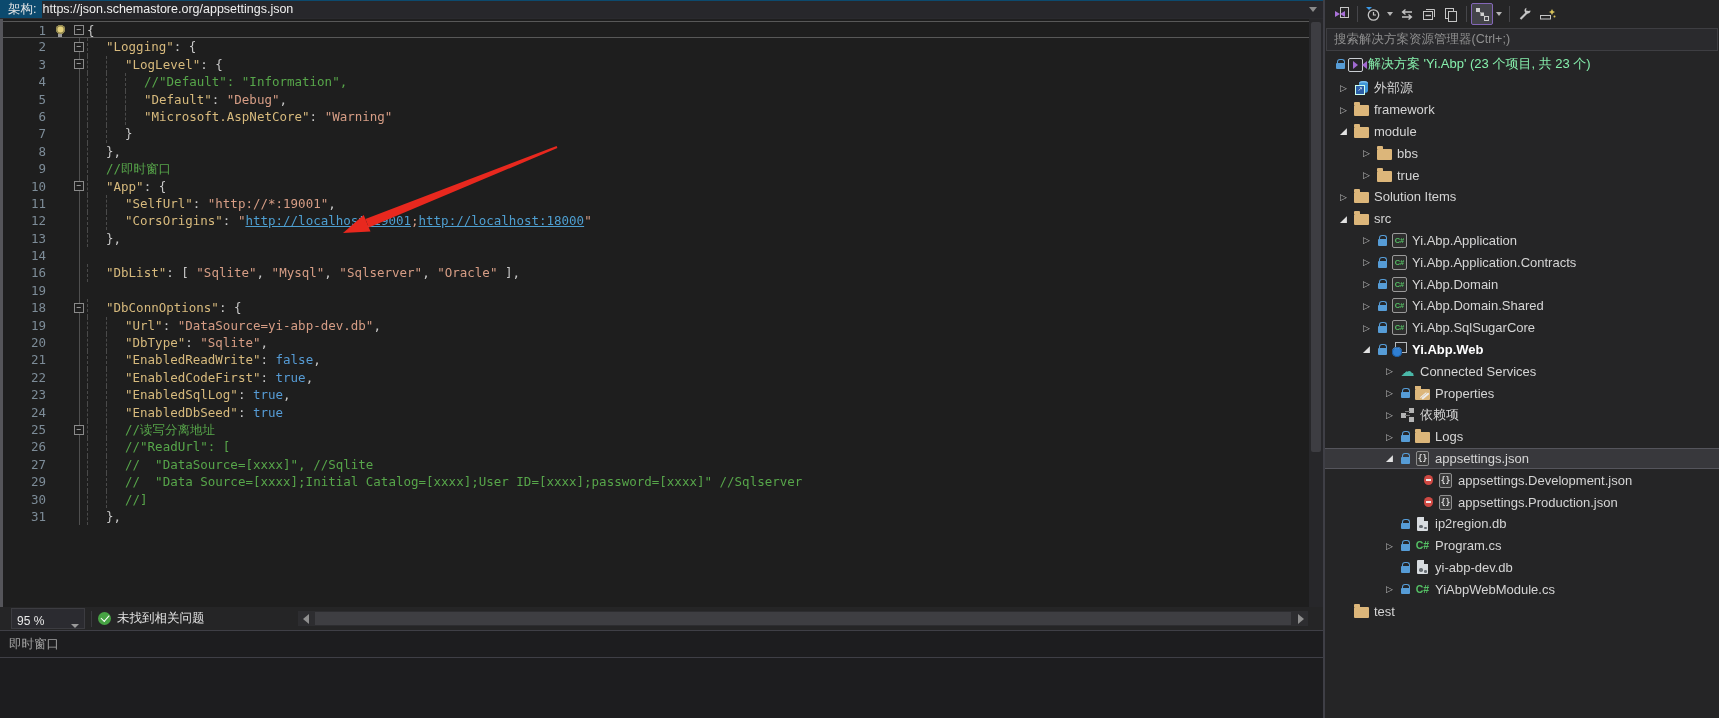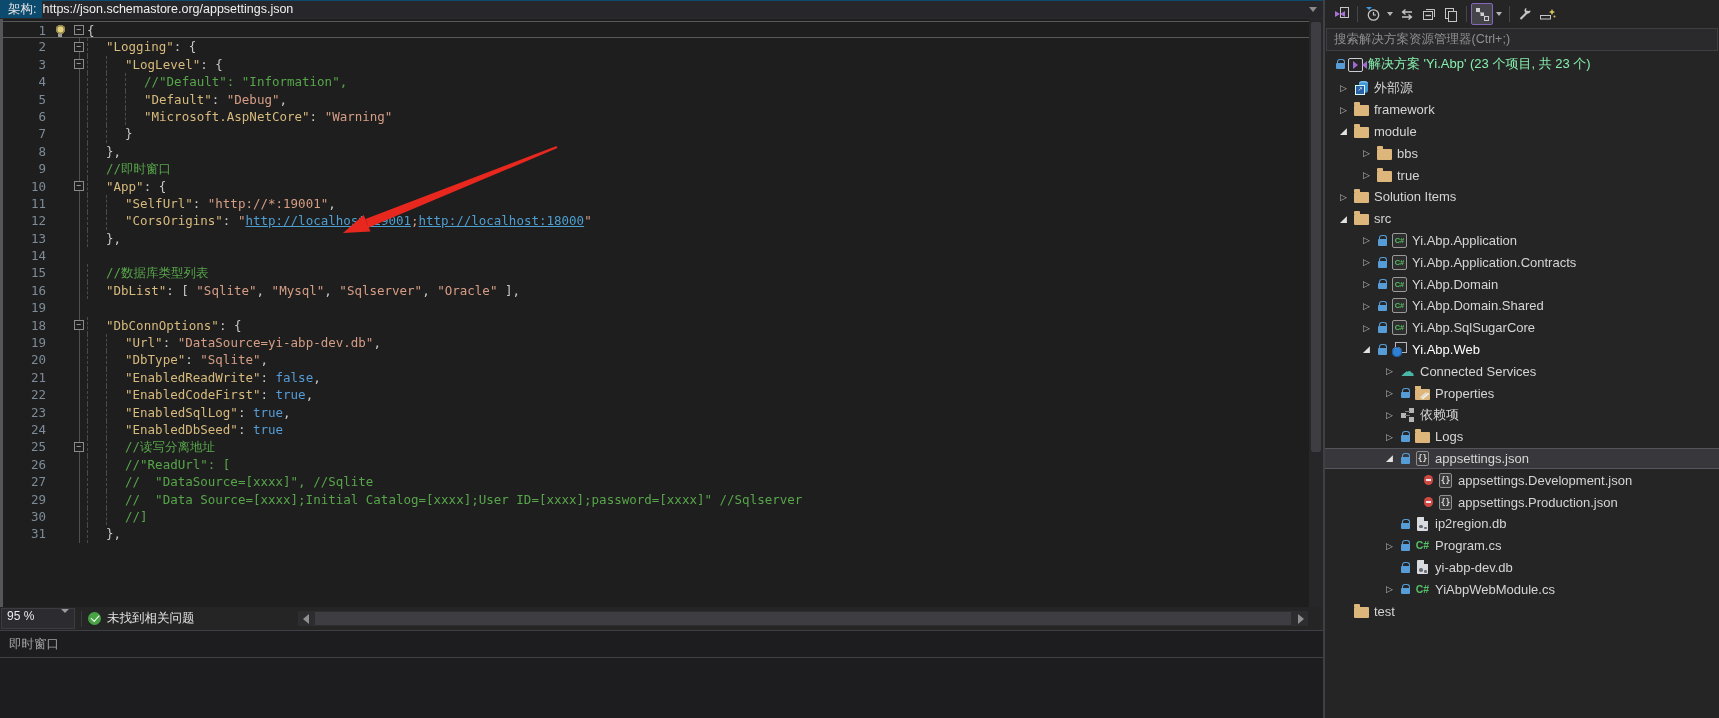--- a/index.html
+++ b/index.html
@@ -26,21 +26,21 @@
   .vline{position:absolute;left:50%;top:0;bottom:0;width:1px;background:#4f4f4f}
   .foldbox{position:relative;z-index:1;width:10px;height:10px;border:1px solid #8a8a8a;background:#1e1e1e;color:#c8c8c8;font:8px/8px "DejaVu Sans Mono",monospace;text-align:center}
   .guide{flex:0 0 19px;border-left:1px dashed #4a4a4a}
   .tk-pun{color:#c8c8c8}.tk-prop{color:#d7ba7d}.tk-str{color:#d69d85}
   .tk-com{color:#57a64a}.tk-kw{color:#569cd6}.tk-link{color:#4e9fd1;text-decoration:underline}
   #arrow-svg{position:absolute;left:0;top:0;pointer-events:none}
   #v-scroll{position:absolute;right:0;top:0;bottom:0;width:14px;background:#27272a}
   #v-scroll .thumb{position:absolute;left:2px;right:2px;top:3px;height:430px;background:#3d3d42;border-radius:2px}
 
   #editor-bottom{position:absolute;left:0;top:607px;right:0;height:23px;background:#252526;display:flex;align-items:center}
-  #zoom-combo{flex:0 0 auto;display:flex;align-items:flex-start;width:74px;height:21px;margin-left:1px;background:#2b2b30;border:1px solid #3c3c41;padding:0 5px;font-size:12px;color:#eaeaea}
+  #zoom-combo{flex:0 0 auto;display:flex;align-items:flex-end;width:74px;height:21px;margin-left:11px;background:#2b2b30;border:1px solid #3c3c41;padding:0 5px;font-size:12px;color:#eaeaea}
   #zoom-combo .caret{margin-left:auto;width:0;height:0;border-left:4px solid transparent;border-right:4px solid transparent;border-top:4px solid #9a9a9a}
   .vsep{width:1px;height:16px;background:#3a3a3e;margin:0 6px}
   .chk{width:13px;height:13px;border-radius:50%;background:#47a344;position:relative;flex:0 0 13px}
   .chk::after{content:"";position:absolute;left:3px;top:3.2px;width:6.5px;height:3.5px;border-left:1.8px solid #fff;border-bottom:1.8px solid #fff;transform:rotate(-48deg)}
   #health-text{margin-left:6px;font-size:12.5px;color:#e2e2e2}
   #h-scroll{position:absolute;left:298px;right:15px;top:611px;height:15px;background:#2d2d30;display:flex;align-items:center}
   .stepper{flex:0 0 15px;display:flex;align-items:center;justify-content:center}
   .tri-l{width:0;height:0;border-top:5px solid transparent;border-bottom:5px solid transparent;border-right:6px solid #8f8f8f}
   .tri-r{width:0;height:0;border-top:5px solid transparent;border-bottom:5px solid transparent;border-left:6px solid #8f8f8f}
   #h-thumb{flex:1;align-self:stretch;margin:1px 2px;background:#3e3e42}
@@ -69,21 +69,21 @@
 
   #tree{margin-top:2px}
   .tr{display:flex;align-items:center;height:21.8px;padding-left:10px;font-size:13px;color:#d5d5d5;position:relative}
   .tr.sel{background:#38383c;box-shadow:inset 0 1px 0 #55555c,inset 0 -1px 0 #55555c}
   .tr .sp{flex:0 0 auto}
   .exp{flex:0 0 17px;display:flex;align-items:center;justify-content:center;font-size:9px;color:#bdbdbd}
   .exp.e{font-size:9px;color:#e2e2e2}
   .stat{flex:0 0 15px;display:flex;align-items:center;justify-content:center}
   .tico{flex:0 0 19px;display:flex;align-items:center;justify-content:center}
   .tlabel{margin-left:3px;white-space:nowrap}
-  .tr.bold .tlabel{font-weight:normal;color:#fff}
+  .tr.bold .tlabel{font-weight:bold;color:#fff}
 
   .lock{position:relative;width:9px;height:6.5px;background:#569cd6;border-radius:1px;margin-top:4px}
   .lock::before{content:"";position:absolute;left:1.2px;top:-4px;width:6px;height:4.5px;border:1.5px solid #569cd6;border-bottom:none;border-radius:3px 3px 0 0}
   .dot{width:9.5px;height:9.5px;border-radius:50%;background:#cf4943;position:relative}
   .dot::after{content:"";position:absolute;left:2.2px;top:4px;width:5px;height:1.6px;background:#f2eaea}
 
   .ic-folder{width:15px;height:11px;background:#dcb67a;border-radius:1px;position:relative;margin-top:2px}
   .ic-folder::before{content:"";position:absolute;top:-3px;left:0;width:6px;height:3px;background:#dcb67a;border-radius:1px 1px 0 0}
   .ic-propfolder{width:15px;height:11px;background:#dcb67a;border-radius:1px;position:relative;margin-top:2px}
   .ic-propfolder::before{content:"";position:absolute;top:-3px;left:0;width:6px;height:3px;background:#dcb67a}
@@ -131,21 +131,20 @@
           <div class="cl"><span class="num">5</span><span class="bulbslot"></span><span class="foldcol"><span class="vline"></span></span><span class="guide"></span><span class="guide"></span><span class="guide"></span><span class="tk-prop">"Default"</span><span class="tk-pun">: </span><span class="tk-str">"Debug"</span><span class="tk-pun">,</span></div>
           <div class="cl"><span class="num">6</span><span class="bulbslot"></span><span class="foldcol"><span class="vline"></span></span><span class="guide"></span><span class="guide"></span><span class="guide"></span><span class="tk-prop">"Microsoft.AspNetCore"</span><span class="tk-pun">: </span><span class="tk-str">"Warning"</span></div>
           <div class="cl"><span class="num">7</span><span class="bulbslot"></span><span class="foldcol"><span class="vline"></span></span><span class="guide"></span><span class="guide"></span><span class="tk-pun">}</span></div>
           <div class="cl"><span class="num">8</span><span class="bulbslot"></span><span class="foldcol"><span class="vline"></span></span><span class="guide"></span><span class="tk-pun">},</span></div>
           <div class="cl"><span class="num">9</span><span class="bulbslot"></span><span class="foldcol"><span class="vline"></span></span><span class="guide"></span><span class="tk-com">//即时窗口</span></div>
           <div class="cl"><span class="num">10</span><span class="bulbslot"></span><span class="foldcol"><span class="vline"></span><span class="foldbox">−</span></span><span class="guide"></span><span class="tk-prop">"App"</span><span class="tk-pun">: {</span></div>
           <div class="cl"><span class="num">11</span><span class="bulbslot"></span><span class="foldcol"><span class="vline"></span></span><span class="guide"></span><span class="guide"></span><span class="tk-prop">"SelfUrl"</span><span class="tk-pun">: </span><span class="tk-str">"http://*:19001"</span><span class="tk-pun">,</span></div>
           <div class="cl"><span class="num">12</span><span class="bulbslot"></span><span class="foldcol"><span class="vline"></span></span><span class="guide"></span><span class="guide"></span><span class="tk-prop">"CorsOrigins"</span><span class="tk-pun">: </span><span class="tk-str">"</span><span class="tk-link">http://localhost:19001</span><span class="tk-str">;</span><span class="tk-link">http://localhost:18000</span><span class="tk-str">"</span></div>
           <div class="cl"><span class="num">13</span><span class="bulbslot"></span><span class="foldcol"><span class="vline"></span></span><span class="guide"></span><span class="tk-pun">},</span></div>
           <div class="cl"><span class="num">14</span><span class="bulbslot"></span><span class="foldcol"><span class="vline"></span></span></div>
-          <div class="cl"><span class="num">15</span><span class="bulbslot"></span><span class="foldcol"><span class="vline"></span></span><span class="guide"></span><span class="tk-com">//数据库类型列表</span></div>
           <div class="cl"><span class="num">16</span><span class="bulbslot"></span><span class="foldcol"><span class="vline"></span></span><span class="guide"></span><span class="tk-prop">"DbList"</span><span class="tk-pun">: [ </span><span class="tk-str">"Sqlite"</span><span class="tk-pun">, </span><span class="tk-str">"Mysql"</span><span class="tk-pun">, </span><span class="tk-str">"Sqlserver"</span><span class="tk-pun">, </span><span class="tk-str">"Oracle"</span><span class="tk-pun"> ],</span></div>
           <div class="cl"><span class="num">19</span><span class="bulbslot"></span><span class="foldcol"><span class="vline"></span></span></div>
           <div class="cl"><span class="num">18</span><span class="bulbslot"></span><span class="foldcol"><span class="vline"></span><span class="foldbox">−</span></span><span class="guide"></span><span class="tk-prop">"DbConnOptions"</span><span class="tk-pun">: {</span></div>
           <div class="cl"><span class="num">19</span><span class="bulbslot"></span><span class="foldcol"><span class="vline"></span></span><span class="guide"></span><span class="guide"></span><span class="tk-prop">"Url"</span><span class="tk-pun">: </span><span class="tk-str">"DataSource=yi-abp-dev.db"</span><span class="tk-pun">,</span></div>
           <div class="cl"><span class="num">20</span><span class="bulbslot"></span><span class="foldcol"><span class="vline"></span></span><span class="guide"></span><span class="guide"></span><span class="tk-prop">"DbType"</span><span class="tk-pun">: </span><span class="tk-str">"Sqlite"</span><span class="tk-pun">,</span></div>
           <div class="cl"><span class="num">21</span><span class="bulbslot"></span><span class="foldcol"><span class="vline"></span></span><span class="guide"></span><span class="guide"></span><span class="tk-prop">"EnabledReadWrite"</span><span class="tk-pun">: </span><span class="tk-kw">false</span><span class="tk-pun">,</span></div>
           <div class="cl"><span class="num">22</span><span class="bulbslot"></span><span class="foldcol"><span class="vline"></span></span><span class="guide"></span><span class="guide"></span><span class="tk-prop">"EnabledCodeFirst"</span><span class="tk-pun">: </span><span class="tk-kw">true</span><span class="tk-pun">,</span></div>
           <div class="cl"><span class="num">23</span><span class="bulbslot"></span><span class="foldcol"><span class="vline"></span></span><span class="guide"></span><span class="guide"></span><span class="tk-prop">"EnabledSqlLog"</span><span class="tk-pun">: </span><span class="tk-kw">true</span><span class="tk-pun">,</span></div>
           <div class="cl"><span class="num">24</span><span class="bulbslot"></span><span class="foldcol"><span class="vline"></span></span><span class="guide"></span><span class="guide"></span><span class="tk-prop">"EnabledDbSeed"</span><span class="tk-pun">: </span><span class="tk-kw">true</span></div>
           <div class="cl"><span class="num">25</span><span class="bulbslot"></span><span class="foldcol"><span class="vline"></span><span class="foldbox">−</span></span><span class="guide"></span><span class="guide"></span><span class="tk-com">//读写分离地址</span></div>

